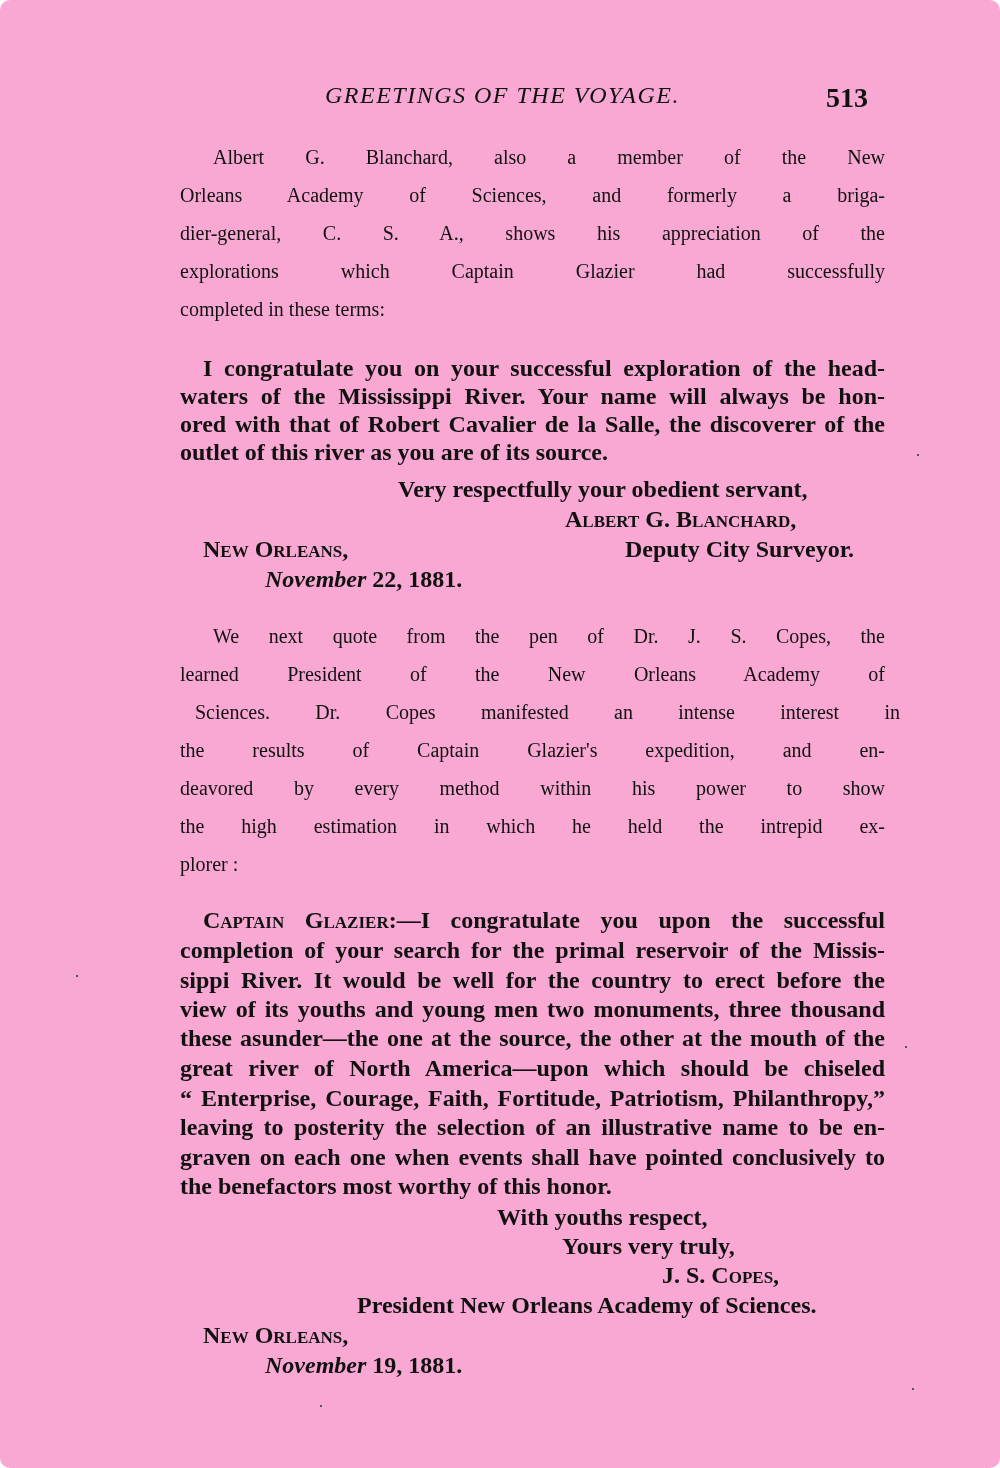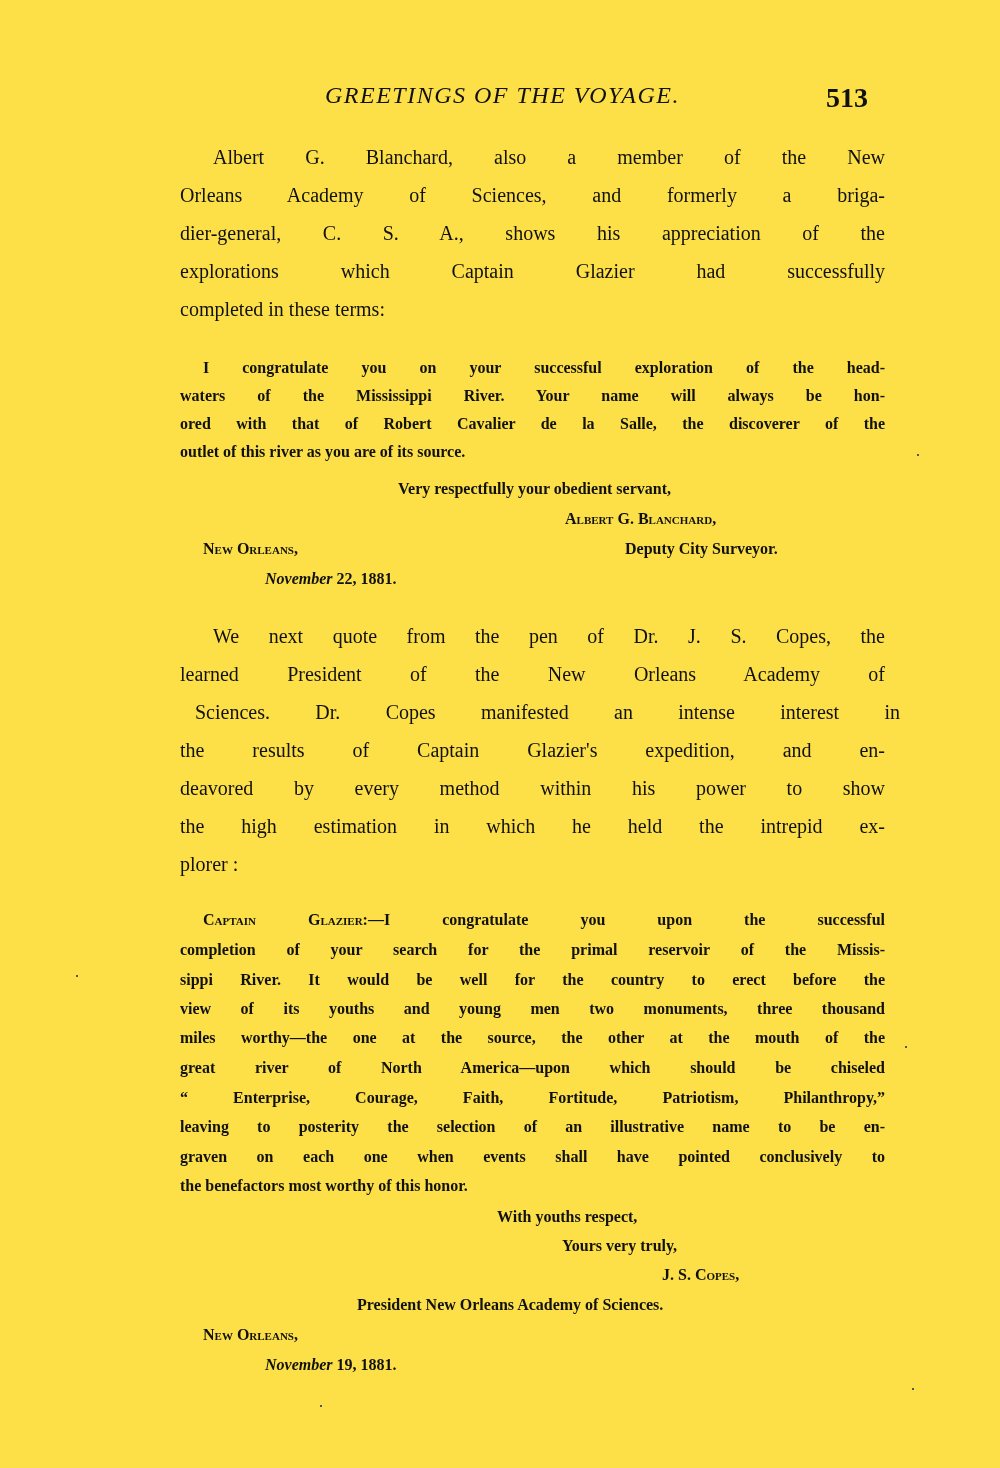--- a/index.html
+++ b/index.html
@@ -1,24 +1,24 @@
 <!DOCTYPE html>
 <html><head>
 <meta charset="utf-8">
 <style>
   html, body { margin: 0; padding: 0; background: #ffffff; }
   body { width: 1000px; height: 1468px; position: relative; overflow: hidden;
          font-family: "Liberation Serif", "DejaVu Serif", serif; color: #111; }
-  .page { position: absolute; left: 0; top: 0; width: 1000px; height: 1468px; background: #fde047; }
+  .page { position: absolute; left: 0; top: 0; width: 1000px; height: 1468px; background: #f9a8d4; border-radius: 10px; }
   .line { position: absolute; white-space: nowrap; }
   .justify { text-align: justify; text-align-last: justify; }
   .header-title { left: 325px; top: 82px; font-size: 24px; font-style: italic; letter-spacing: 1.5px; }
   .page-number { left: 826px; top: 82px; font-size: 28px; font-weight: bold; }
   .big { font-size: 20px; height: 38px; line-height: 38px; }
-  .small { font-size: 16px; height: 28px; line-height: 28px; font-weight: bold; }
+  .small { font-size: 24px; height: 28px; line-height: 28px; font-weight: bold; }
   .sc { font-variant: small-caps; }
   .it { font-style: italic; }
   .dot { position: absolute; width: 2px; height: 2px; background: #555; }
 </style>
 </head>
 <body>
 
 <div class="page">
 
   <div class="line header-title">GREETINGS OF THE VOYAGE.</div>
@@ -56,21 +56,21 @@
     <div class="line big" style="left:180px; top:845px;">plorer :</div>
   </div>
 
   <div>
     <div class="line small justify" style="left:203px; top:906px; width:682px;">
       <span class="sc">Captain Glazier</span><span>:—I congratulate you upon the successful</span>
     </div>
     <div class="line small justify" style="left:180px; top:936px; width:705px;">completion of your search for the primal reservoir of the Missis-</div>
     <div class="line small justify" style="left:180px; top:966px; width:705px;">sippi River.  It would be well for the country to erect before the</div>
     <div class="line small justify" style="left:180px; top:995px; width:705px;">view of its youths and young men two monuments, three thousand</div>
-    <div class="line small justify" style="left:180px; top:1024px; width:705px;">miles worthy—the one at the source, the other at the mouth of the</div>
+    <div class="line small justify" style="left:180px; top:1024px; width:705px;">these asunder—the one at the source, the other at the mouth of the</div>
     <div class="line small justify" style="left:180px; top:1054px; width:705px;">great river of North America—upon which should be chiseled</div>
     <div class="line small justify" style="left:180px; top:1084px; width:705px;">“ Enterprise, Courage, Faith, Fortitude, Patriotism, Philanthropy,”</div>
     <div class="line small justify" style="left:180px; top:1113px; width:705px;">leaving to posterity the selection of an illustrative name to be en-</div>
     <div class="line small justify" style="left:180px; top:1143px; width:705px;">graven on each one when events shall have pointed conclusively to</div>
     <div class="line small" style="left:180px; top:1172px;">the benefactors most worthy of this honor.</div>
     <div class="line small" style="left:497px; top:1203px;">With youths respect,</div>
     <div class="line small" style="left:562px; top:1232px;">Yours very truly,</div>
     <div class="line small sc" style="left:662px; top:1261px;">J. S. Copes,</div>
     <div class="line small" style="left:357px; top:1291px;text-align:center;">President New Orleans Academy of Sciences.</div>
     <div class="line small sc" style="left:203px; top:1321px;">New Orleans,</div>

